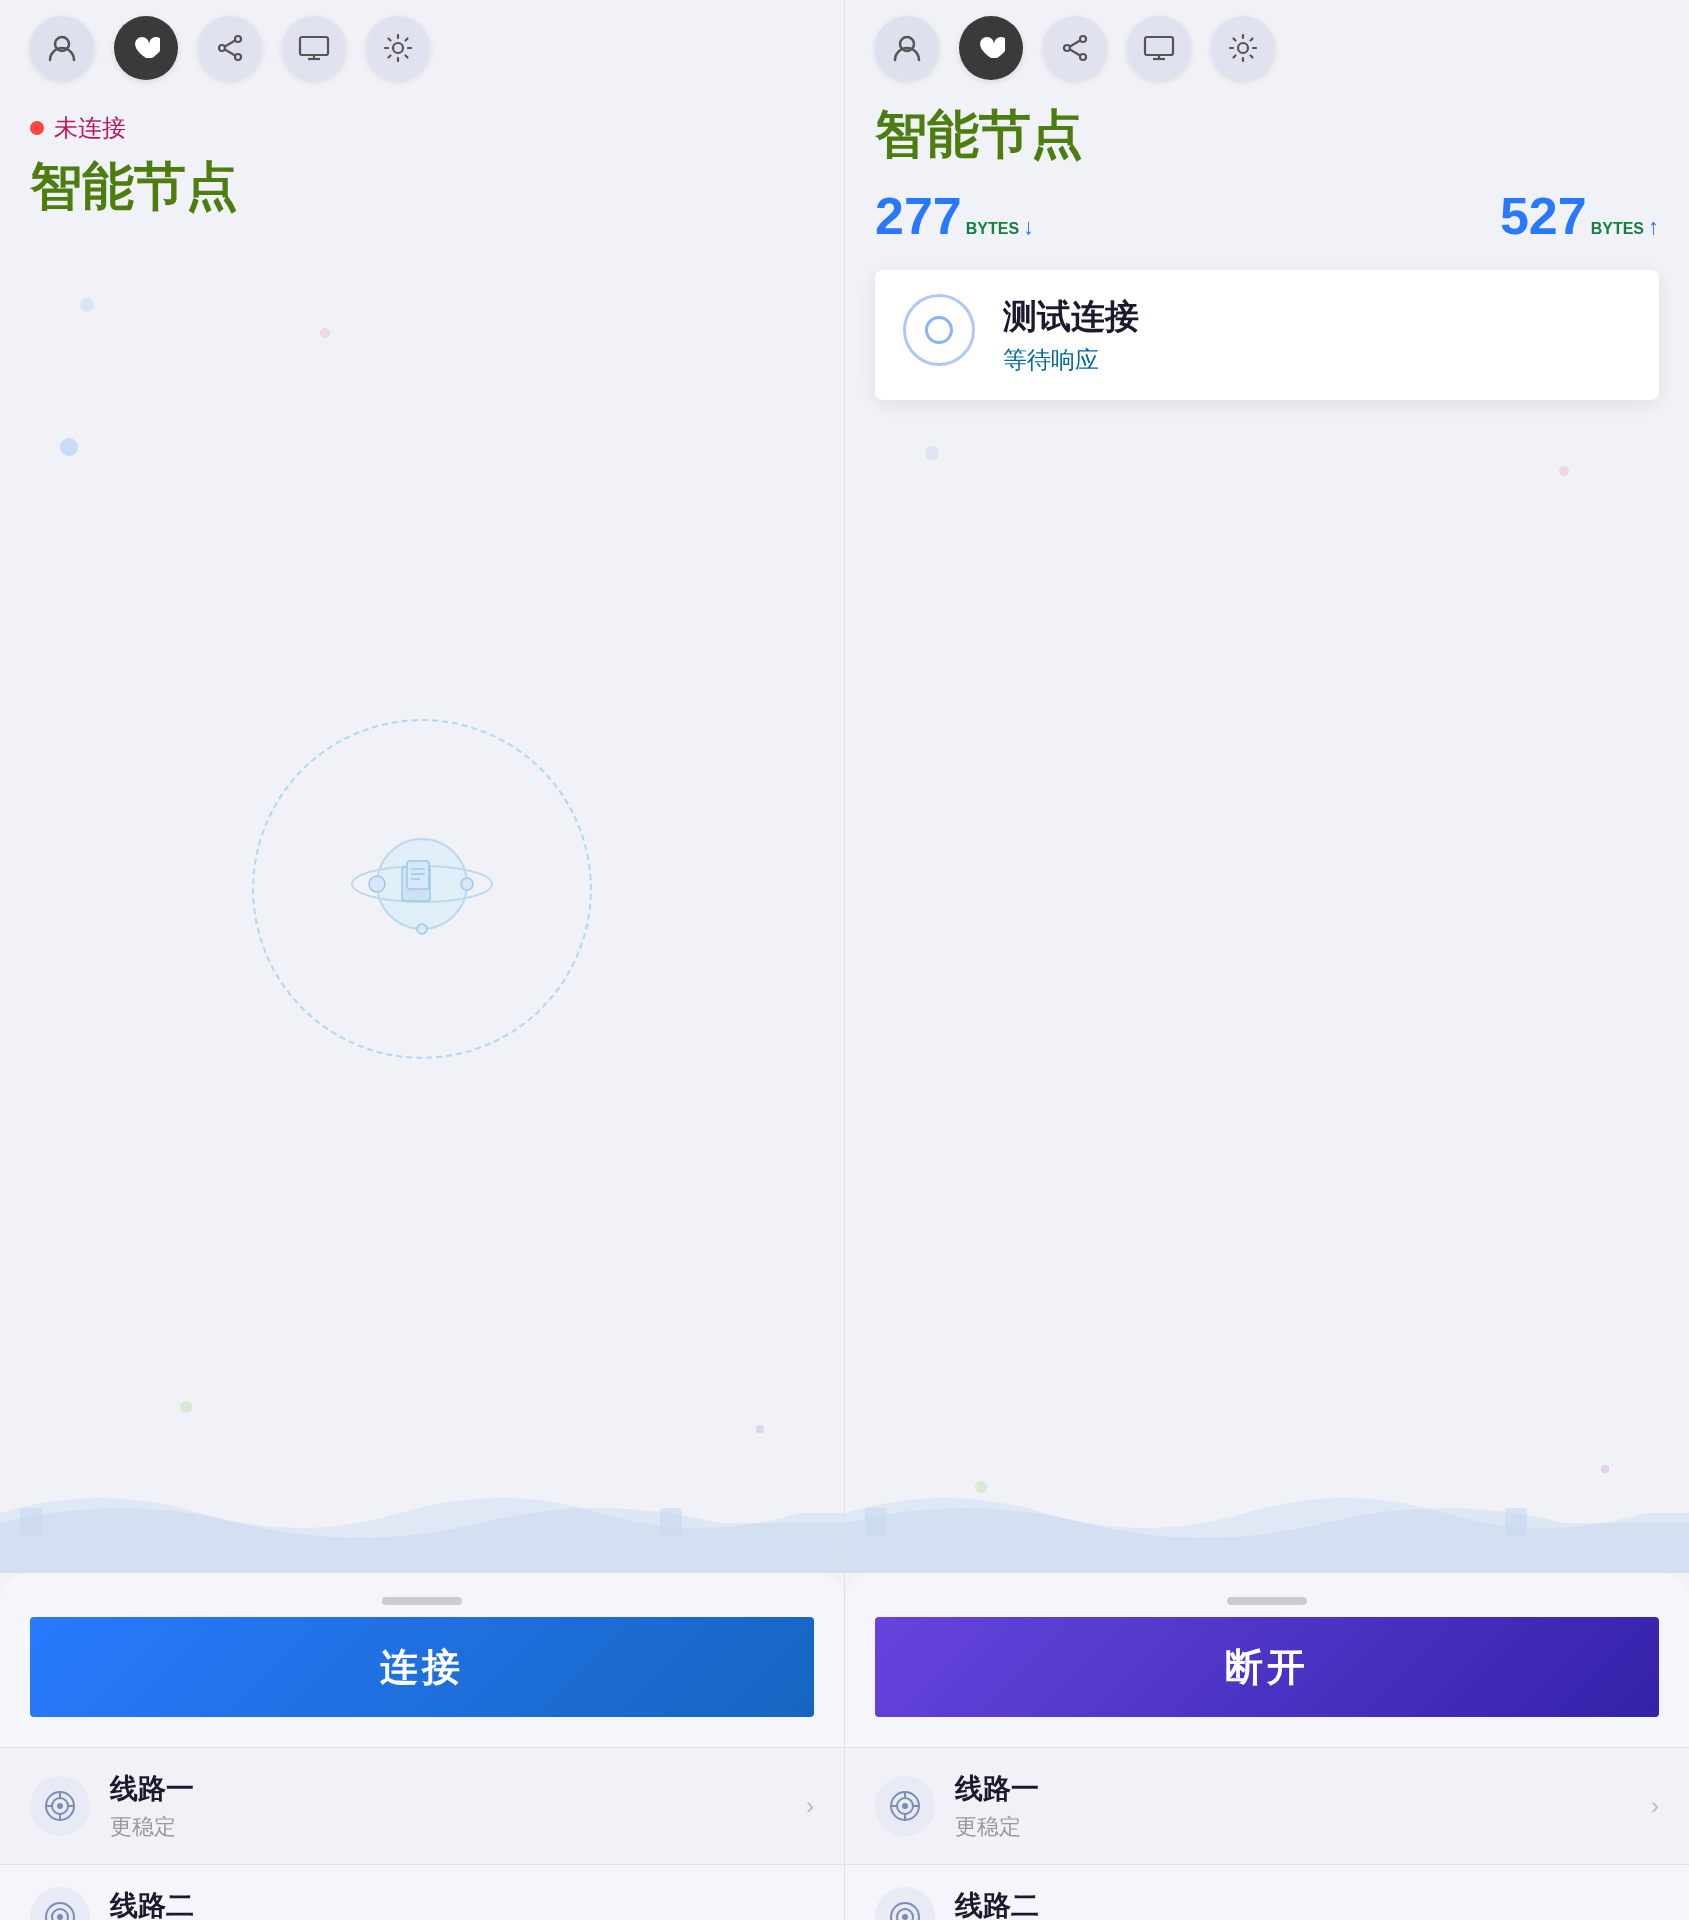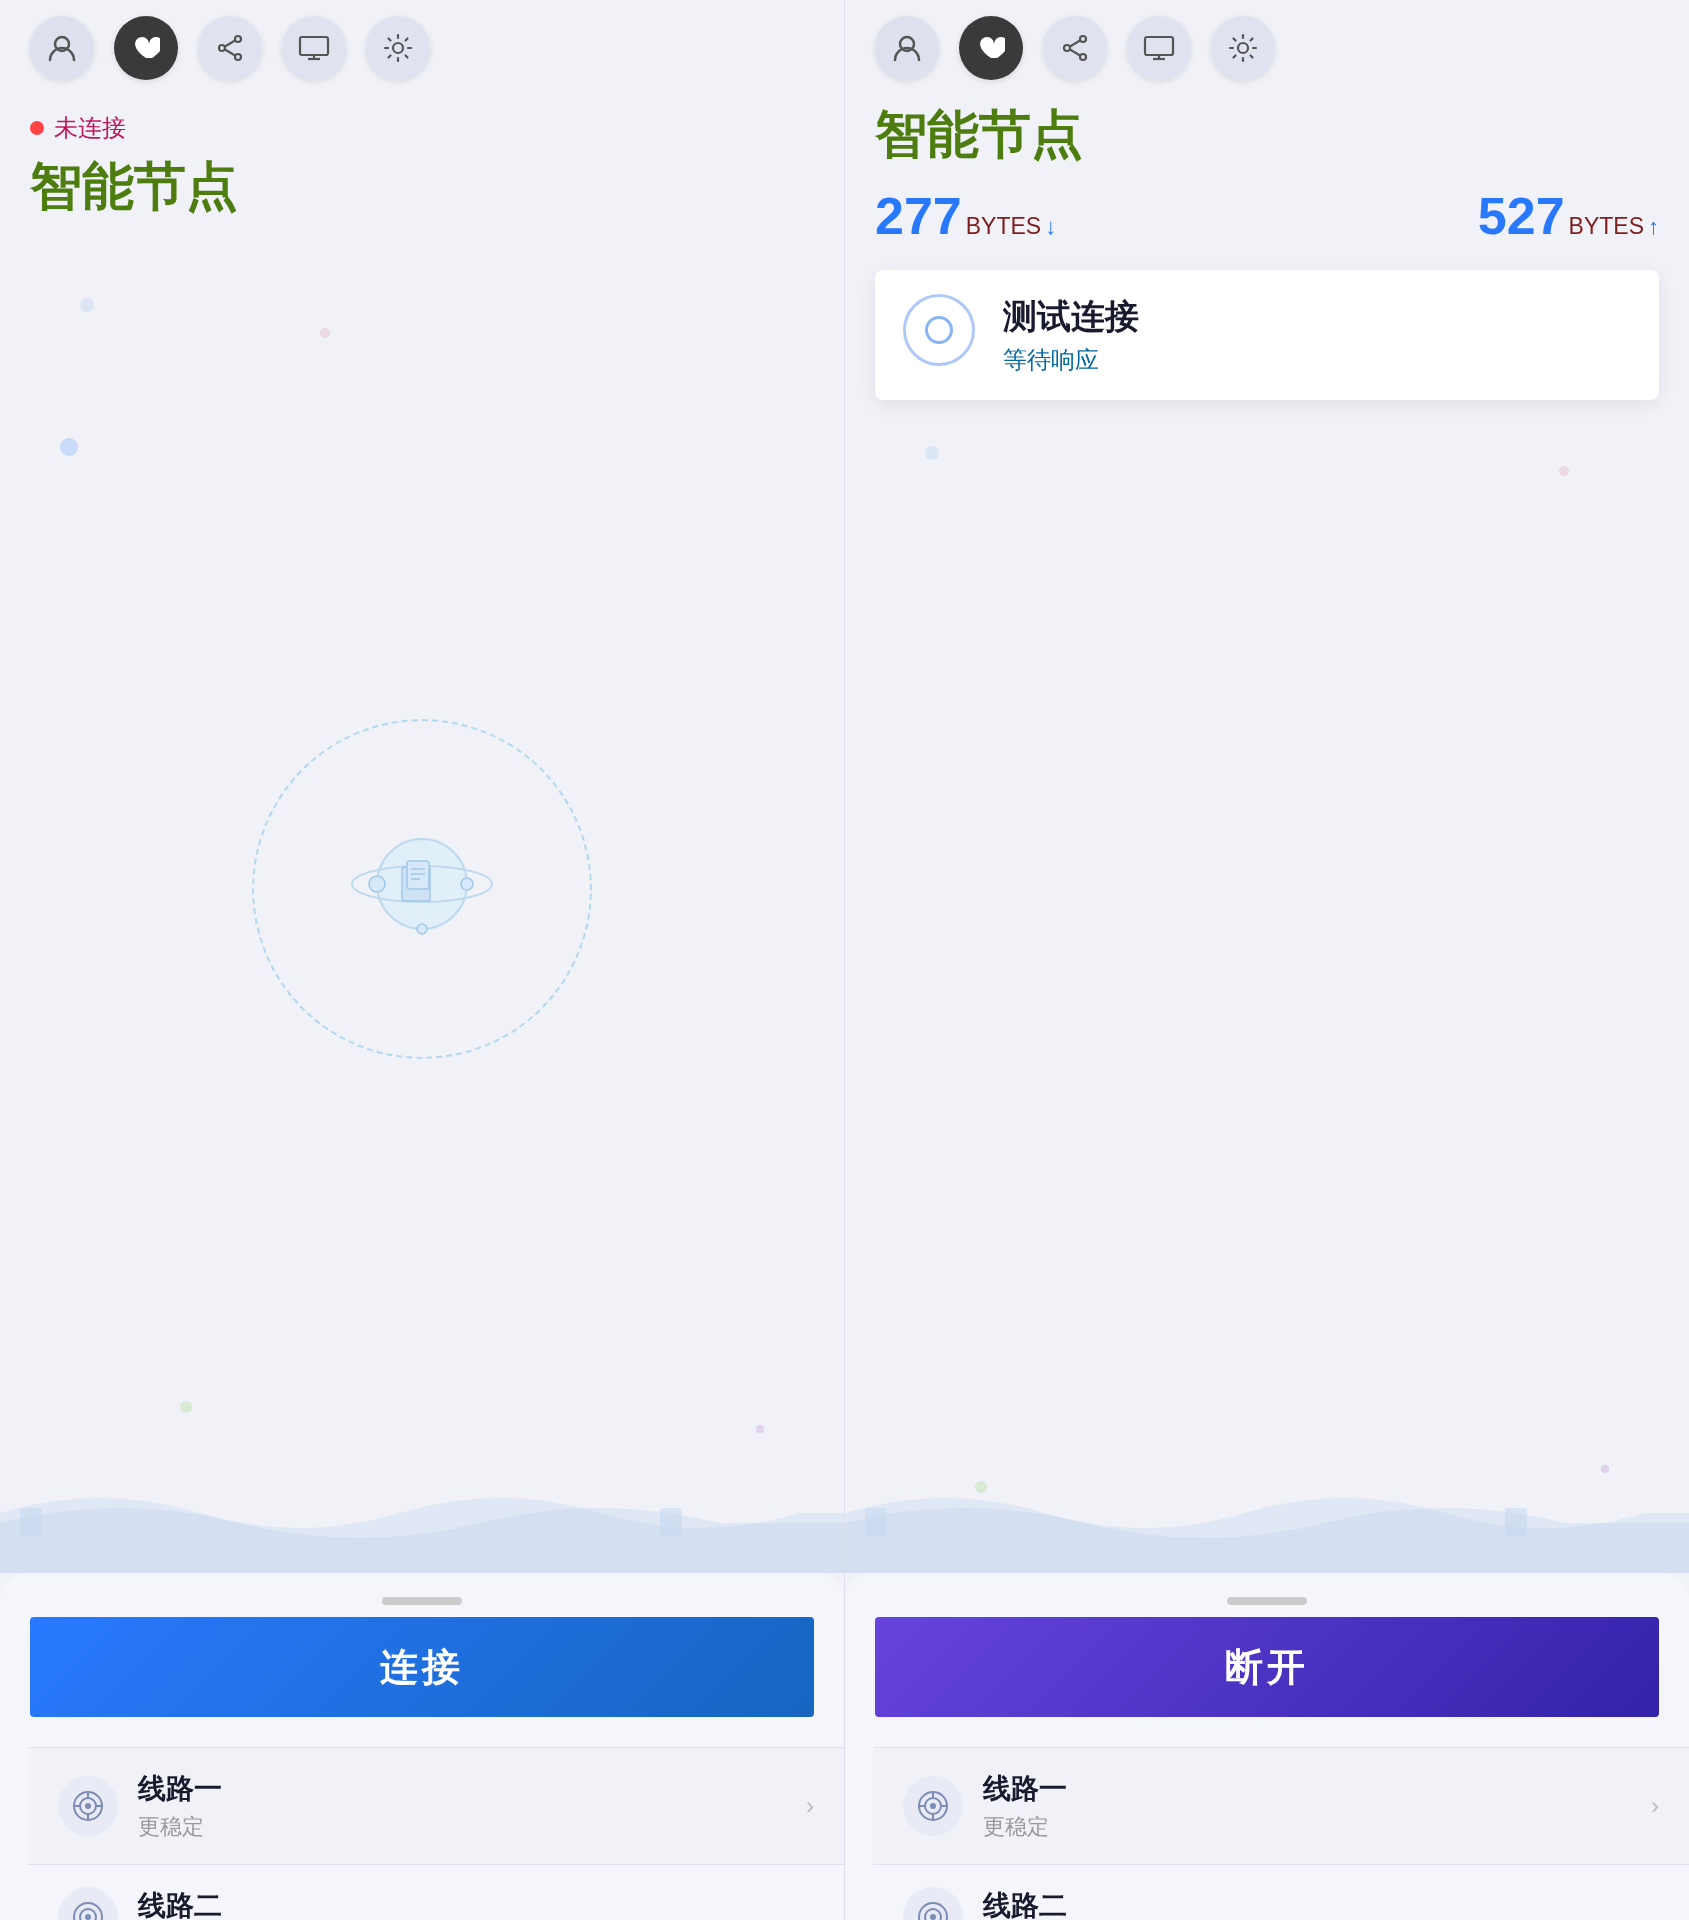--- a/index.html
+++ b/index.html
@@ -94,23 +94,23 @@
       display: flex;
       align-items: baseline;
       gap: 4px;
     }
     .speed-value {
       font-size: 52px;
       font-weight: 700;
       color: #2979ff;
     }
     .speed-unit {
-      font-size: 23px;
-      color: #7f1d1d;
-      font-weight: 400;
+      font-size: 16px;
+      color: #15803d;
+      font-weight: 700;
     }
     .speed-arrow {
       font-size: 22px;
       color: #2979ff;
     }
 
     
     .test-card {
       margin: 8px 30px 16px 30px;
       background: #fff;
@@ -217,21 +217,20 @@
     .connect-btn.blue {
       background: linear-gradient(135deg, #2979ff, #1565c0);
     }
     .connect-btn.purple {
       background: linear-gradient(135deg, #6644dd, #3322aa);
     }
 
     
     .route-list {
       padding: 0 0 0 0;
-      margin-left: 28px;
     }
     .route-item {
       display: flex;
       align-items: center;
       padding: 22px 30px;
       border-top: 1px solid #e0e3ef;
       background: #f0f2f8;
       gap: 20px;
     }
     .route-icon {

